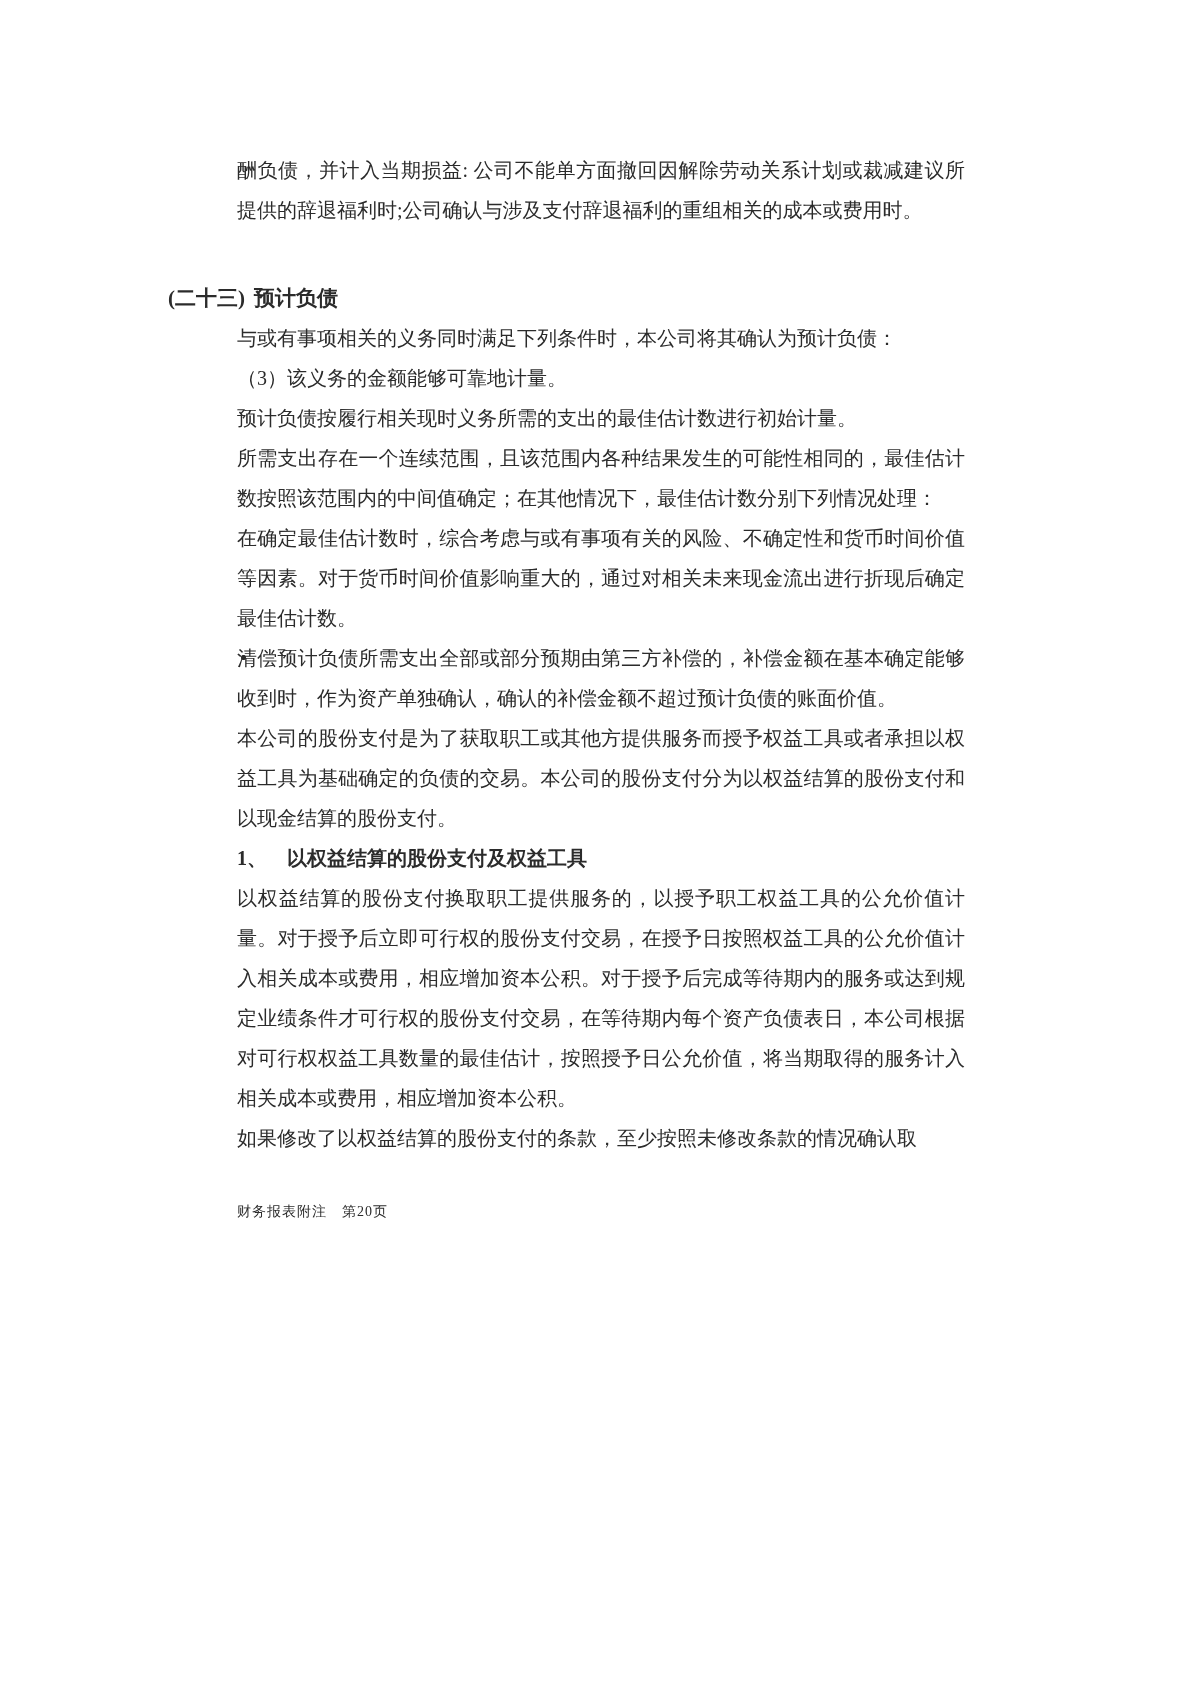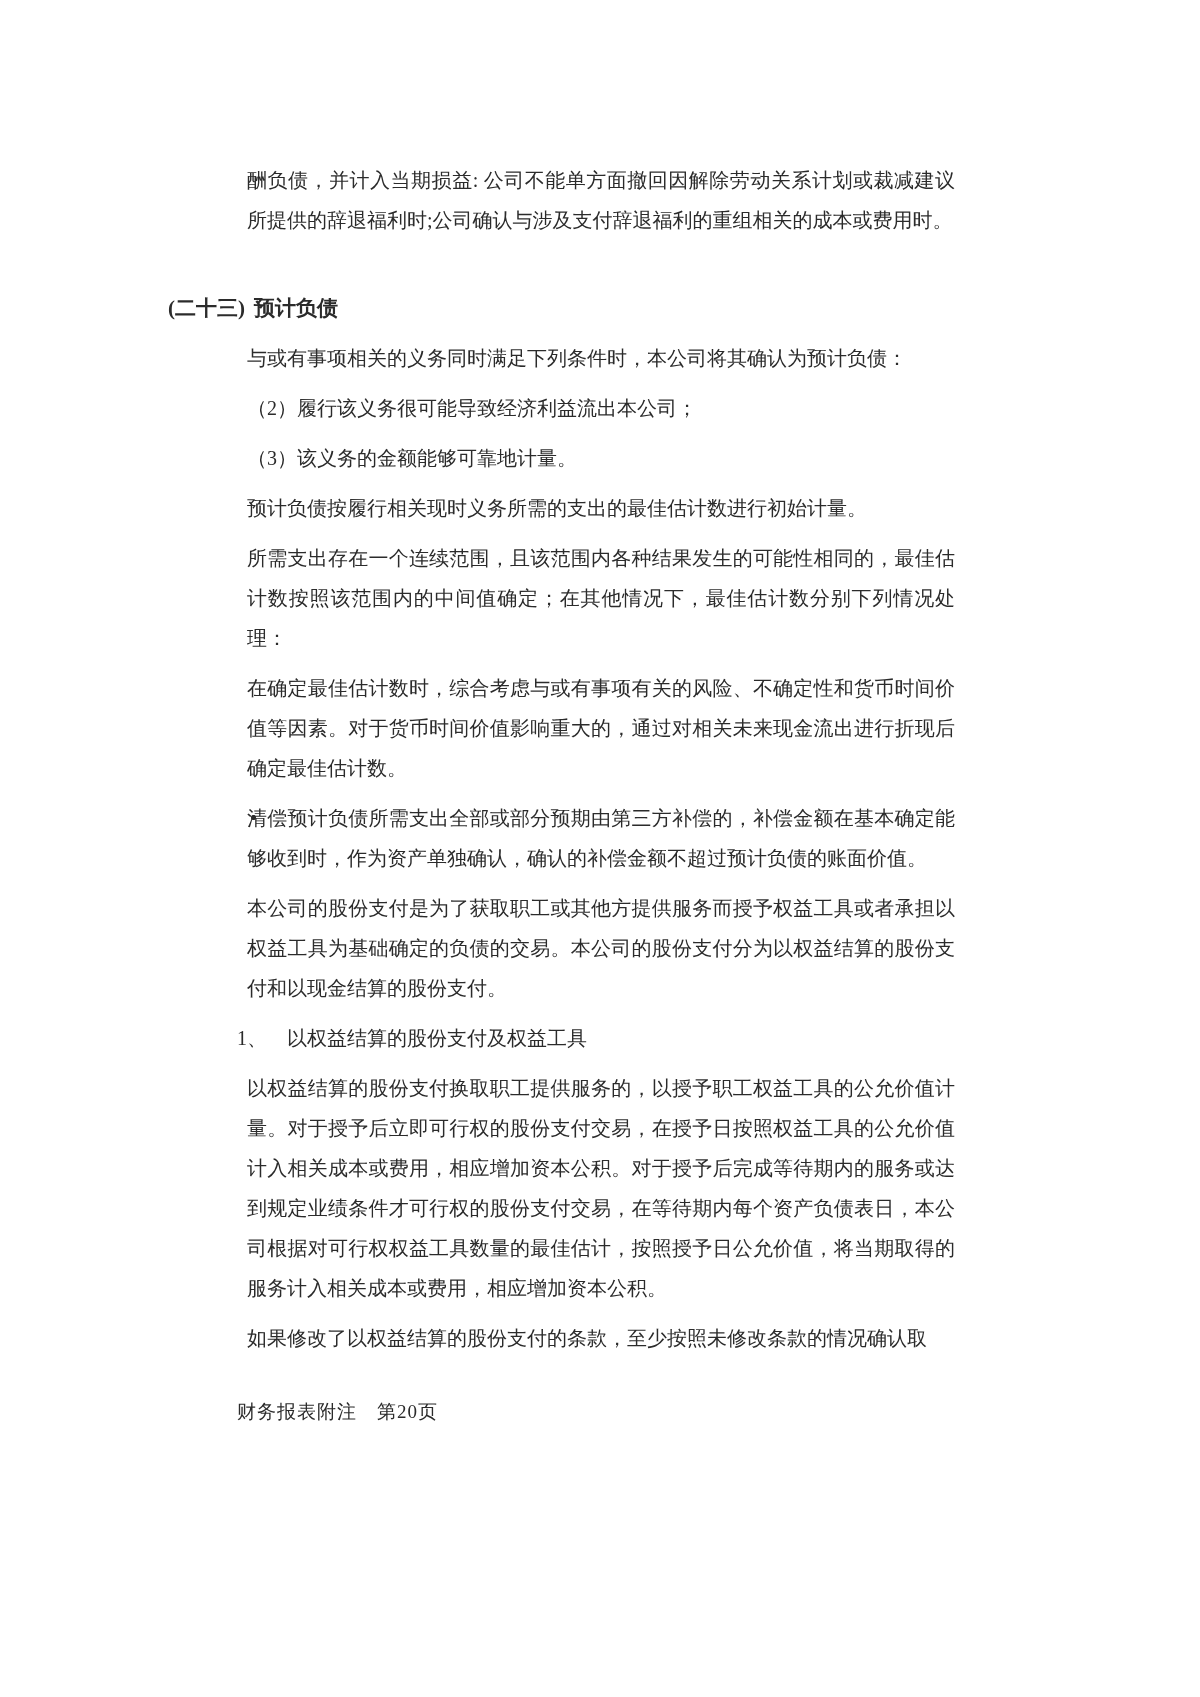--- a/index.html
+++ b/index.html
@@ -39,62 +39,61 @@
     font-weight: bold;
     line-height: 40px;
     margin-left: -69px;
     margin-top: 48px;
     text-align: right;
   }
   .section-heading .sec-title {
     margin-left: 9px;
   }
   .body-para {
-    margin: 10px;
+    margin: 0;
   }
   .bullet-row {
     position: relative;
     padding-left: 28px;
   }
   .bullet-row .bullet {
     position: absolute;
     left: 3px;
     top: 0;
   }
   .sub-heading {
-    font-weight: normal;
+    font-weight: bold;
     line-height: 40px;
     text-align: right;
   }
   .sub-heading .sub-num {
     display: inline-block;
     width: 50px;
   }
   .footer {
     margin-top: 42px;
     text-align: center;
-    font-size: 19px;
+    font-size: 14px;
     line-height: 24px;
     letter-spacing: 1px;
   }
 </style>
 </head>
 <body>
 
 <div class="page">
   <div class="content">
 
     <p class="body-para para-deep">酬负债，并计入当期损益: 公司不能单方面撤回因解除劳动关系计划或裁减建议所提供的辞退福利时;公司确认与涉及支付辞退福利的重组相关的成本或费用时。</p>
 
     <h2 class="section-heading">
       <span class="sec-num">(二十三)</span><span class="sec-title">预计负债</span>
     </h2>
 
     <p class="body-para">与或有事项相关的义务同时满足下列条件时，本公司将其确认为预计负债：</p>
-    <p class="body-para">（2）履行该义务很可能导致经济利益流出本公司；</p>
     <p class="body-para">（3）该义务的金额能够可靠地计量。</p>
     <p class="body-para">预计负债按履行相关现时义务所需的支出的最佳估计数进行初始计量。</p>
     <p class="body-para">所需支出存在一个连续范围，且该范围内各种结果发生的可能性相同的，最佳估计数按照该范围内的中间值确定；在其他情况下，最佳估计数分别下列情况处理：</p>
     <p class="body-para">在确定最佳估计数时，综合考虑与或有事项有关的风险、不确定性和货币时间价值等因素。对于货币时间价值影响重大的，通过对相关未来现金流出进行折现后确定最佳估计数。</p>
 
     <p class="body-para bullet-row">
       <span class="bullet">•</span>
     </p>
     <p class="body-para bullet-row">
       <span class="bullet">•</span>

